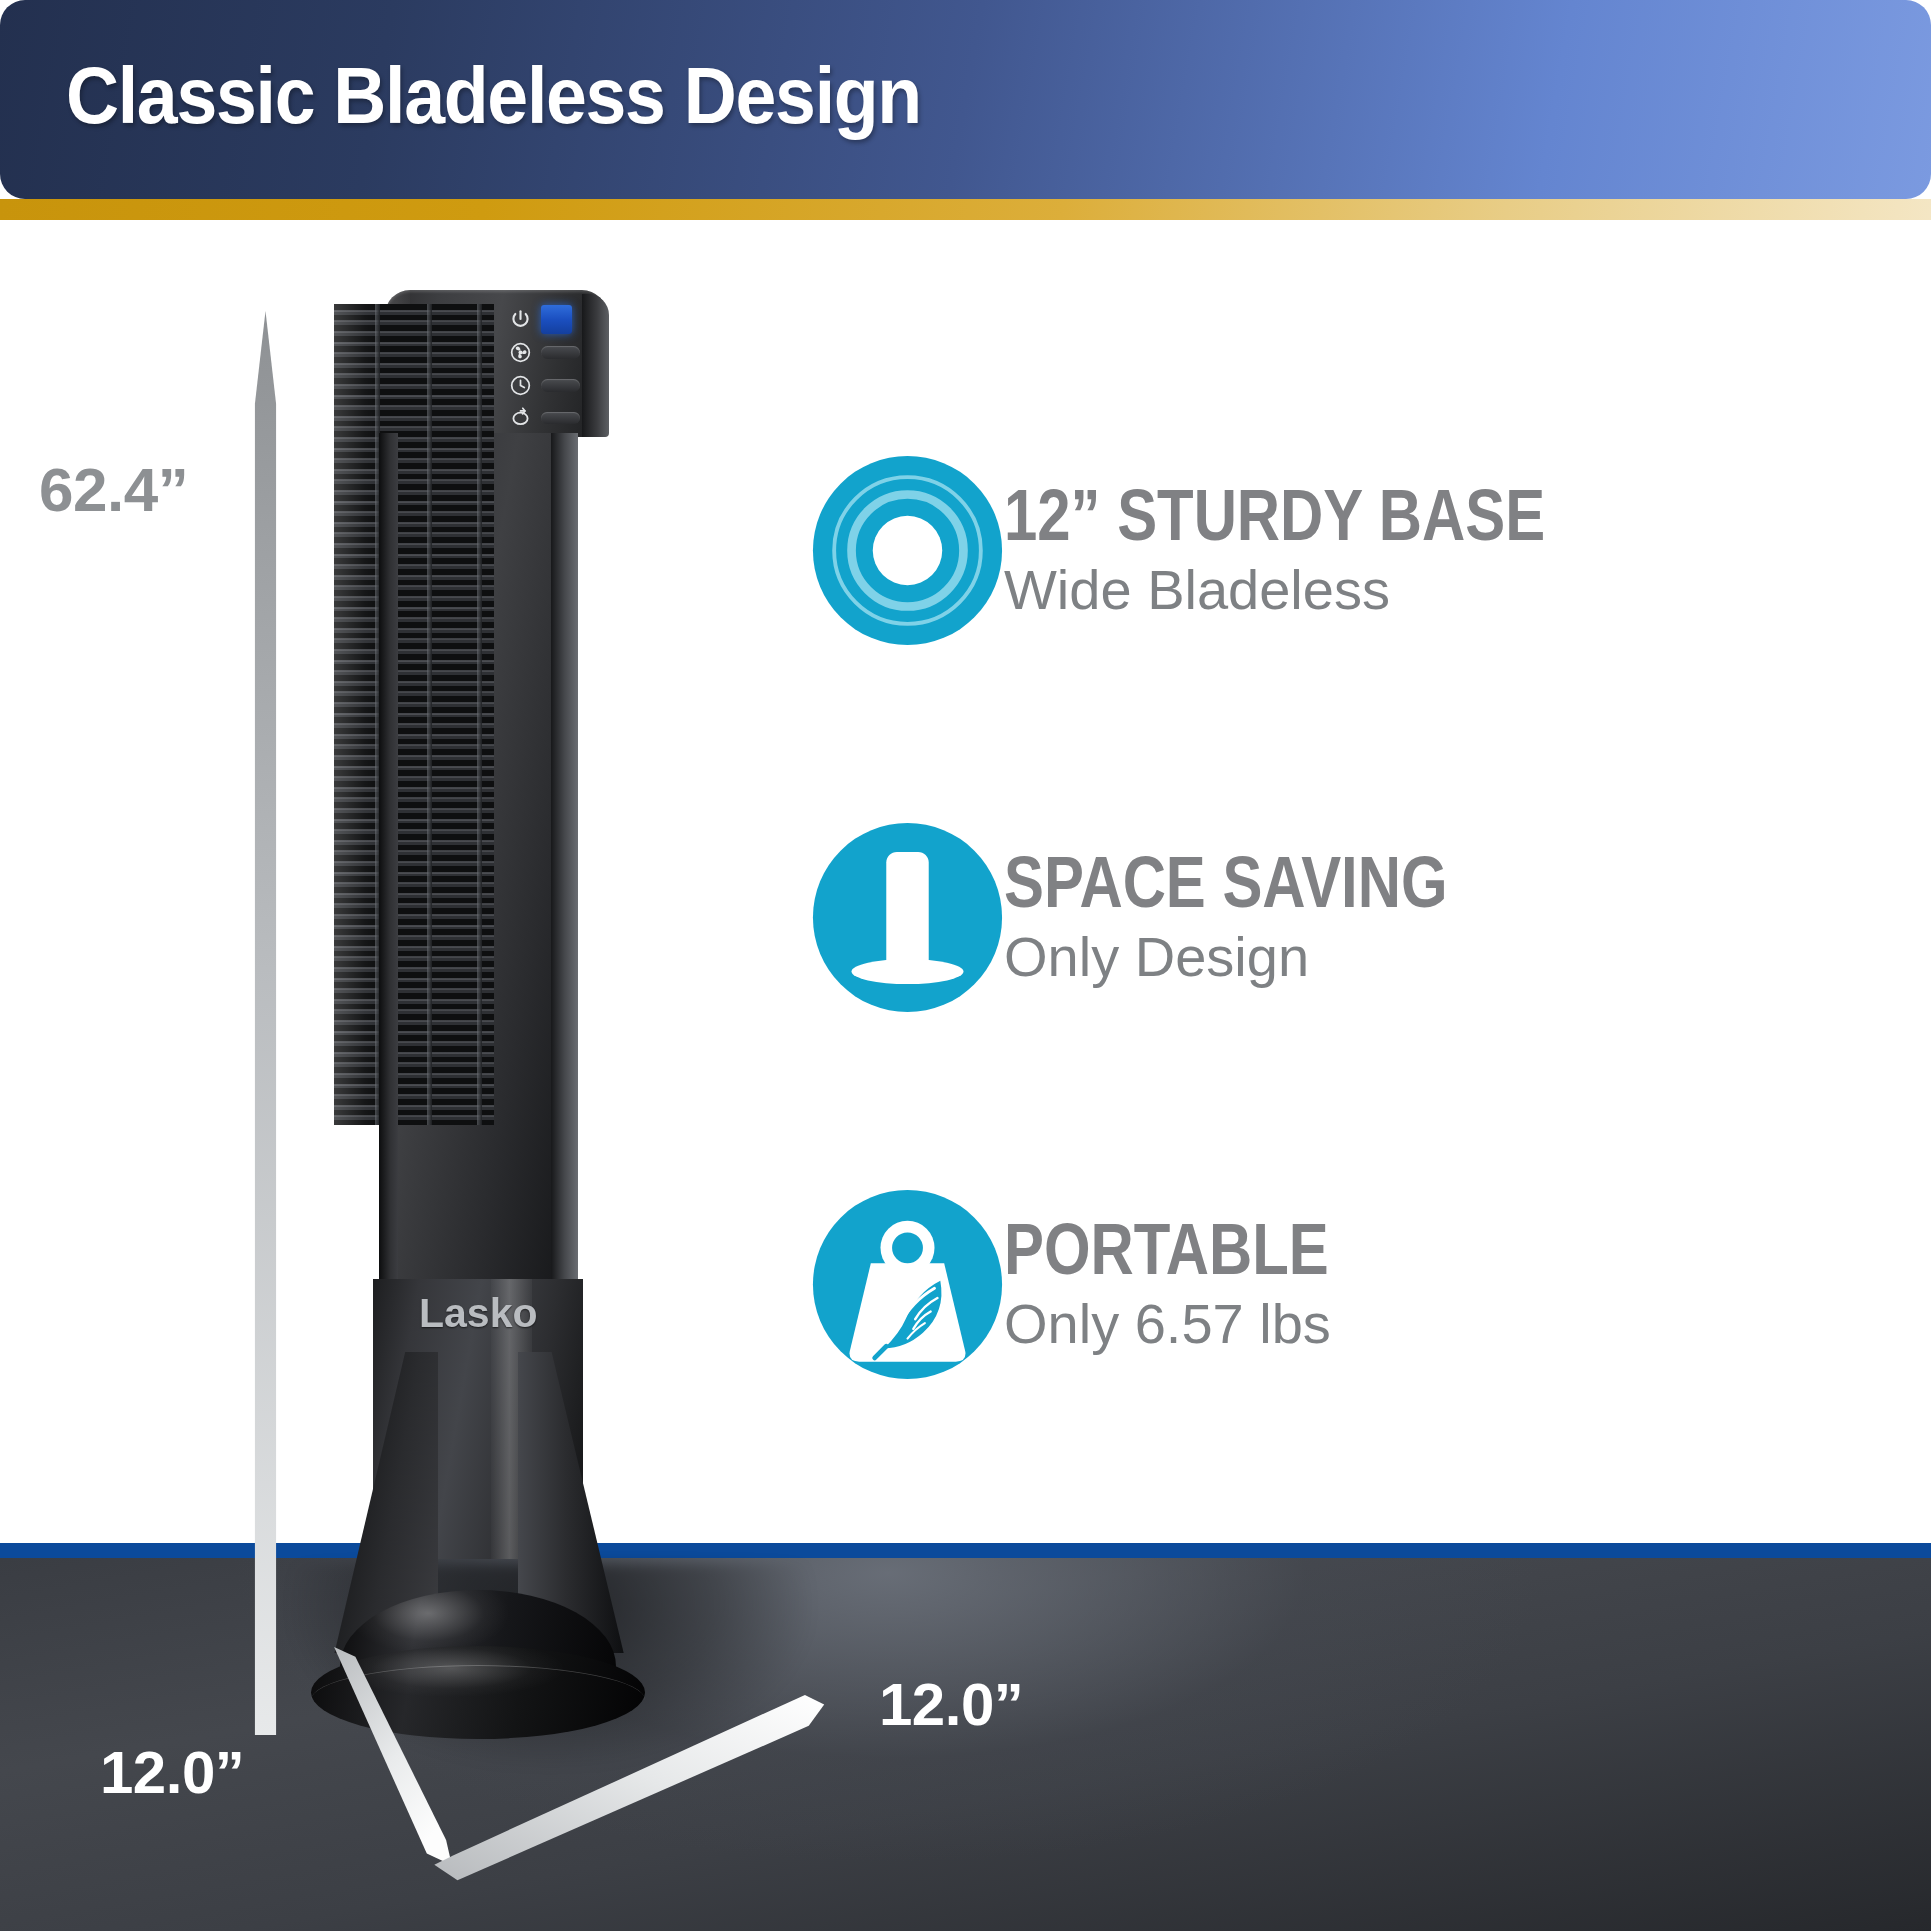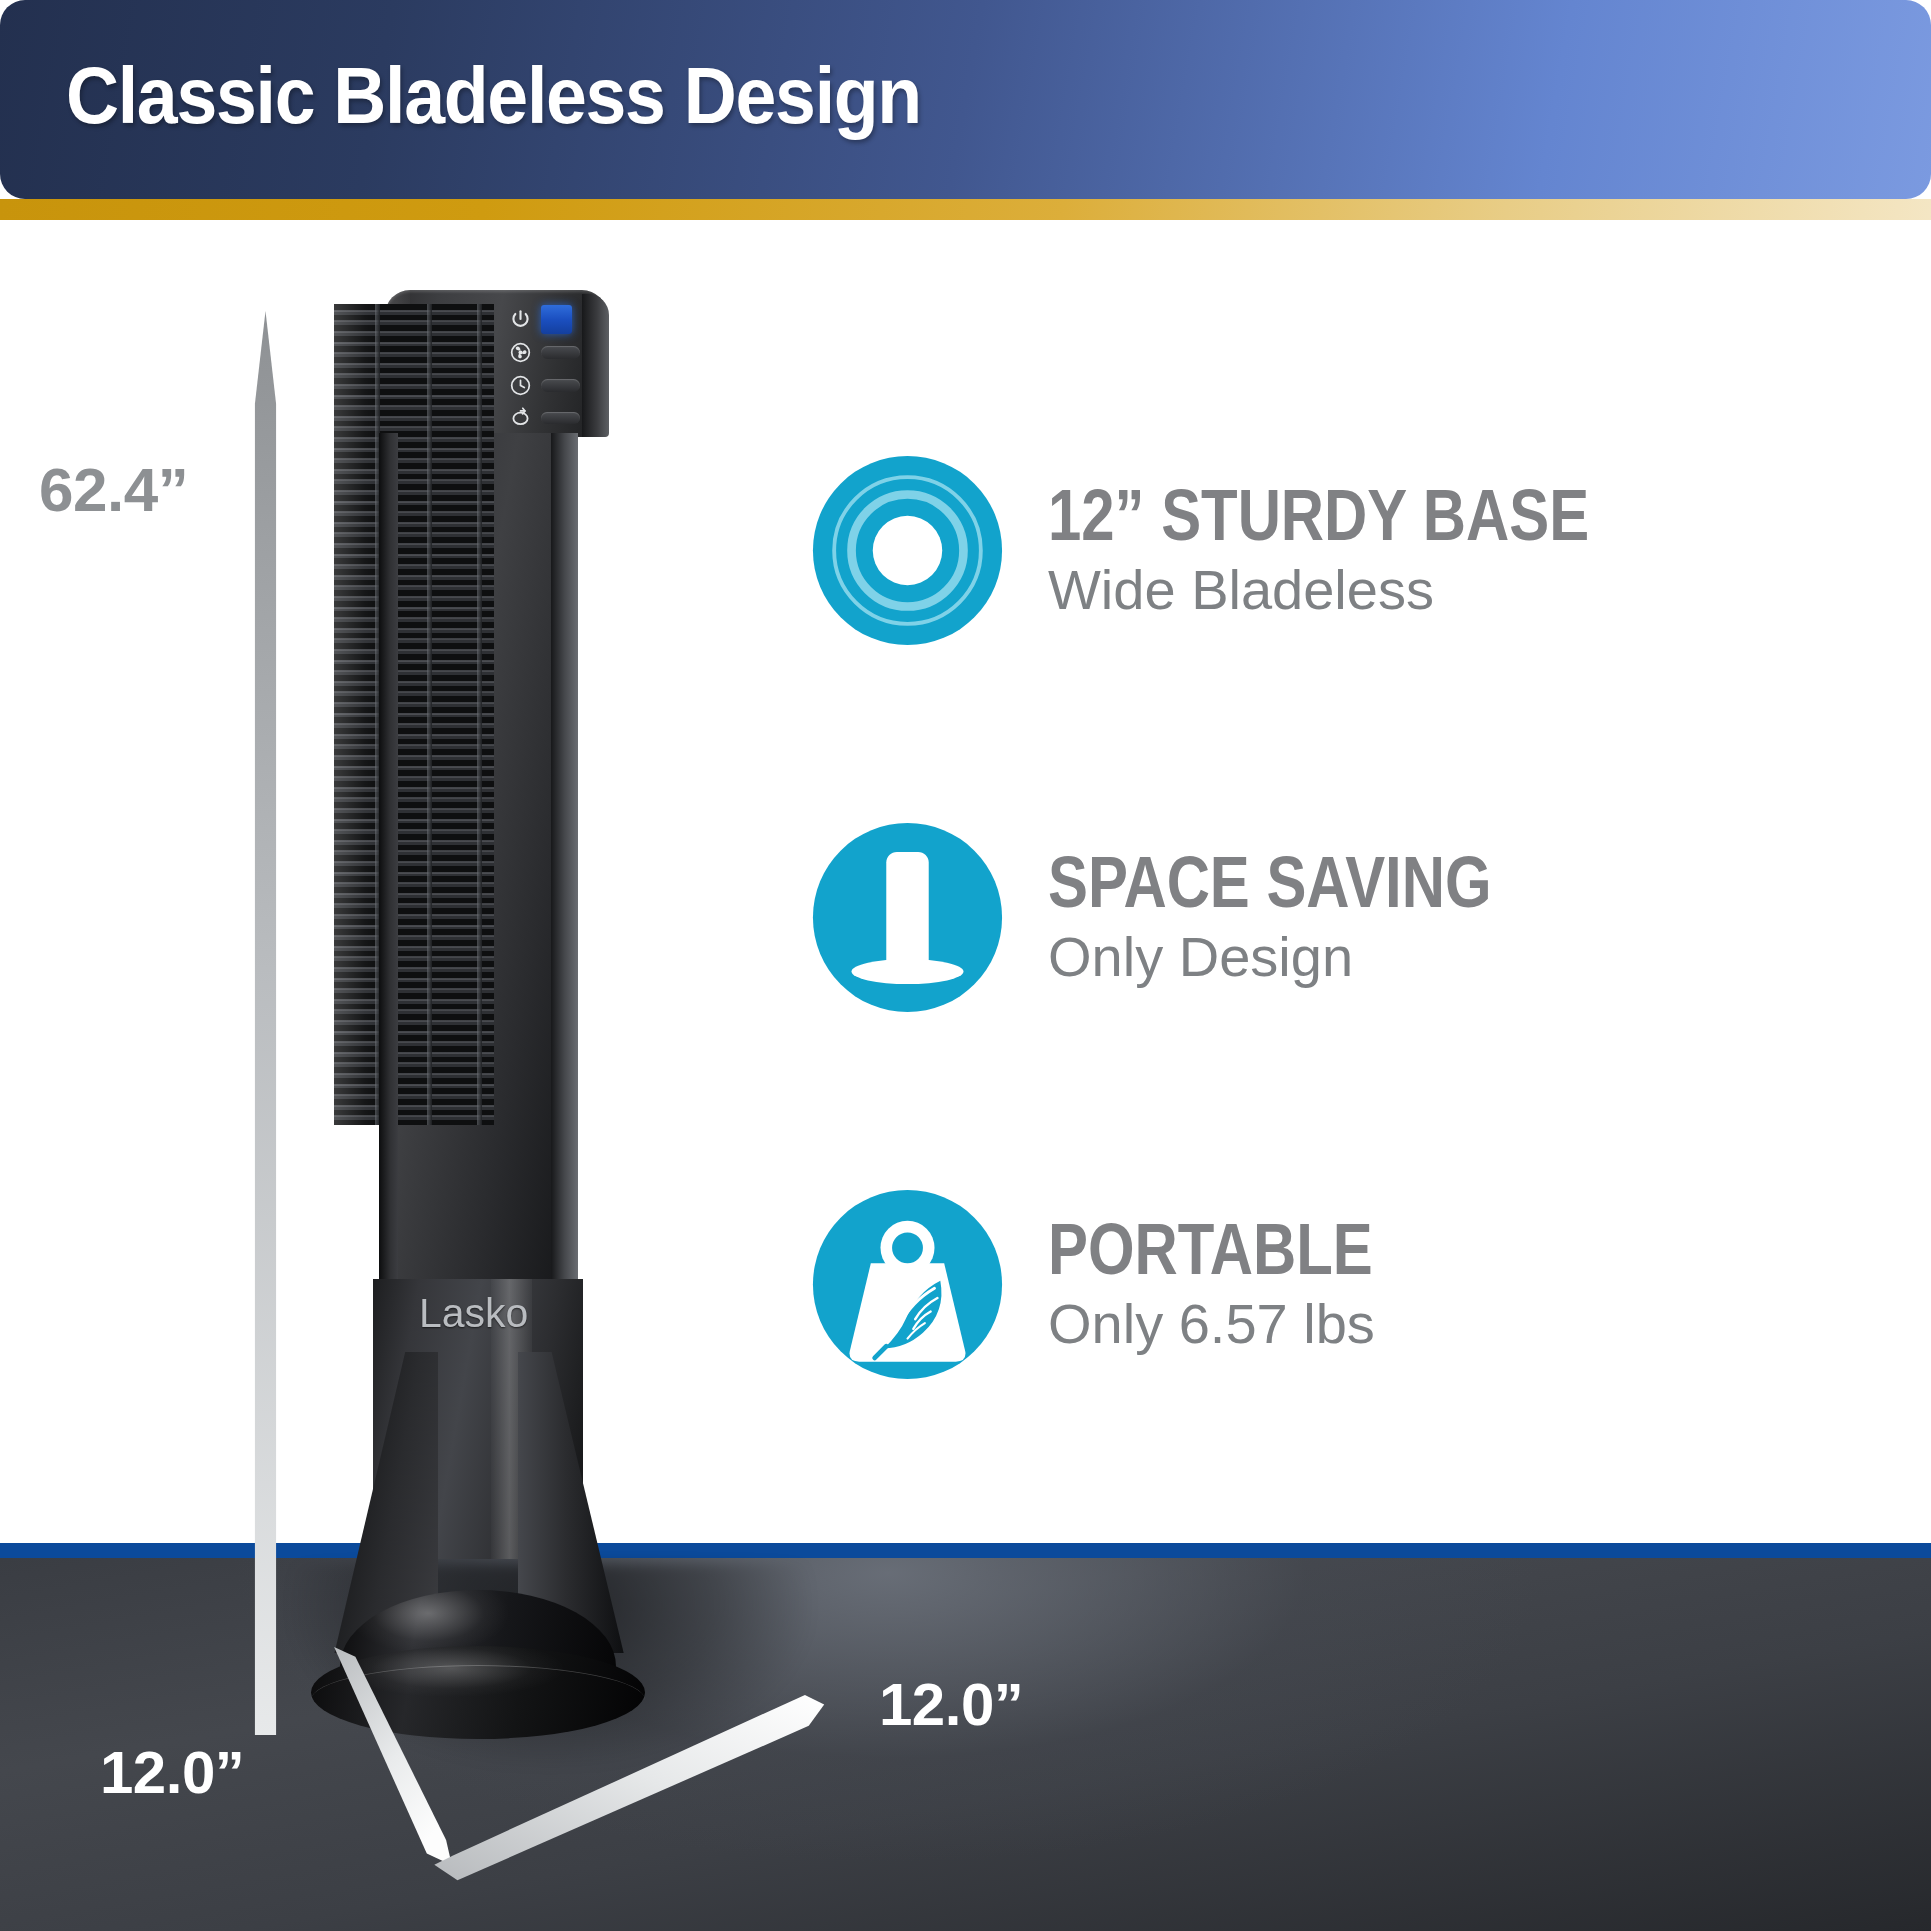--- a/index.html
+++ b/index.html
@@ -259,21 +259,21 @@
     position: absolute;
     left: 172px; top: 989px;
     width: 41px; height: 280px;
     background: linear-gradient(90deg, rgba(255,255,255,0.02) 0%, rgba(255,255,255,0.22) 45%, rgba(255,255,255,0.04) 100%);
   }
   .lasko-logo {
     position: absolute;
     left: 100px;
     top: 1000px;
     font-size: 41px;
-    font-weight: normal;
+    font-weight: bold;
     color: #b9bcc0;
     letter-spacing: 0px;
     text-shadow: 0 1px 1.9px rgba(0,0,0,0.6);
   }
 
   
   .skirt {
     position: absolute;
     left: 9.7px;
     top: 1062px;
@@ -369,21 +369,20 @@
   .features {
     position: absolute;
     left: 811px;
     top: 434px;
     width: 1081px;
   }
   .feature {
     position: relative;
     display: flex;
     align-items: center;
-    gap: 44px;
     height: 232px;
     margin-bottom: 135px;
   }
   .feature-icon {
     flex: 0 0 auto;
     width: 193px;
     height: 193px;
   }
   .feature-text {
     display: flex;

